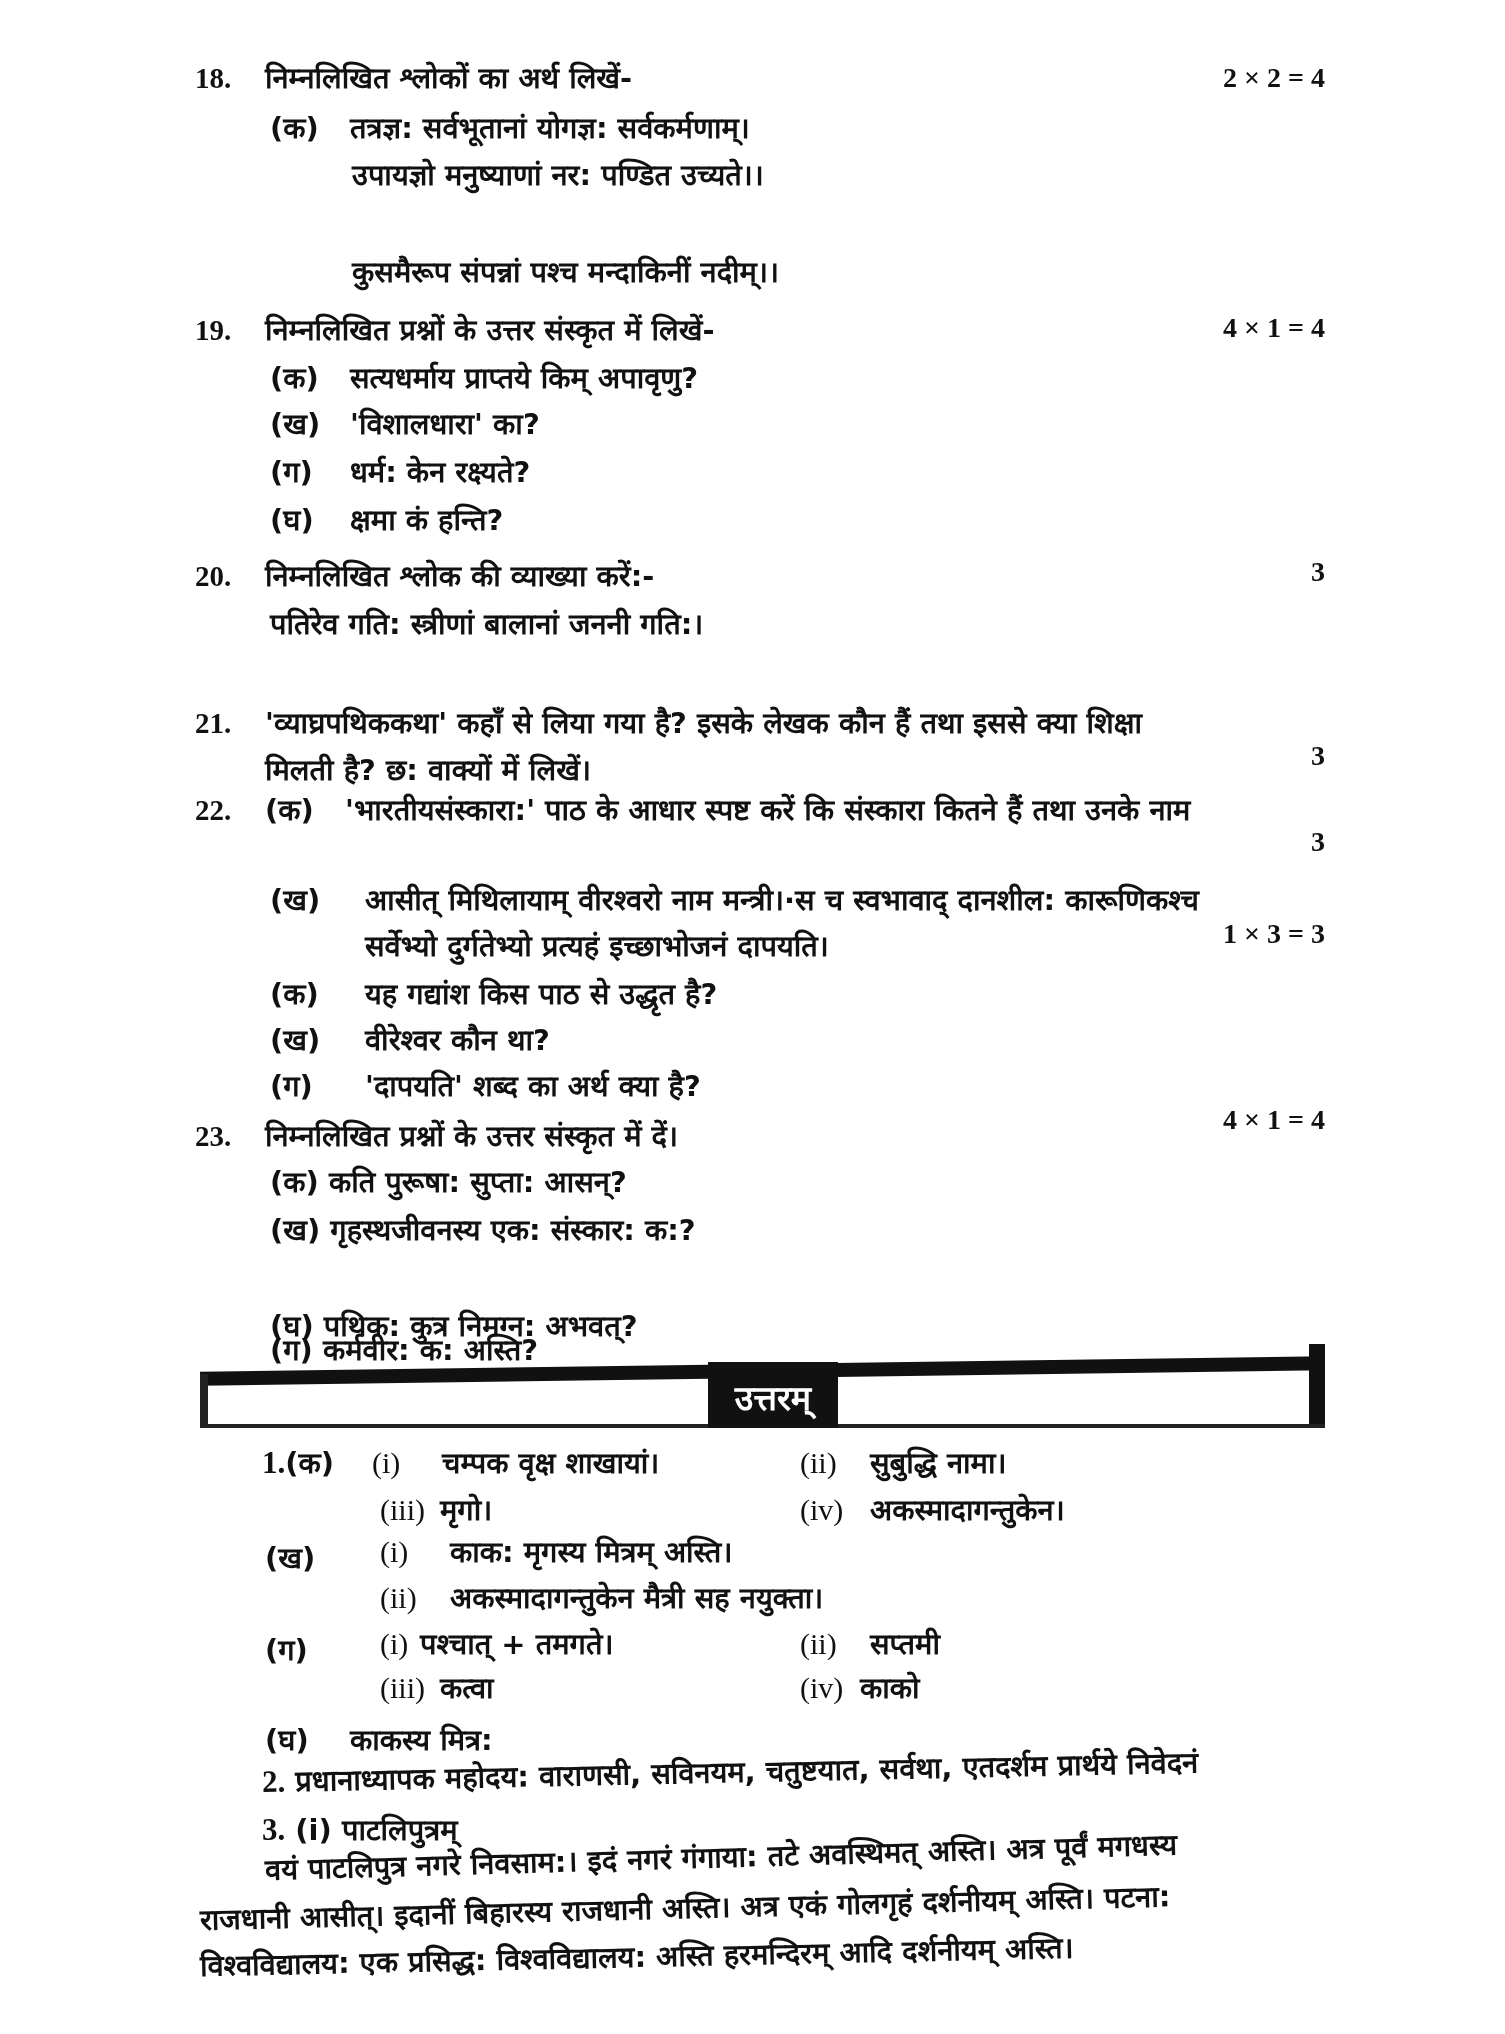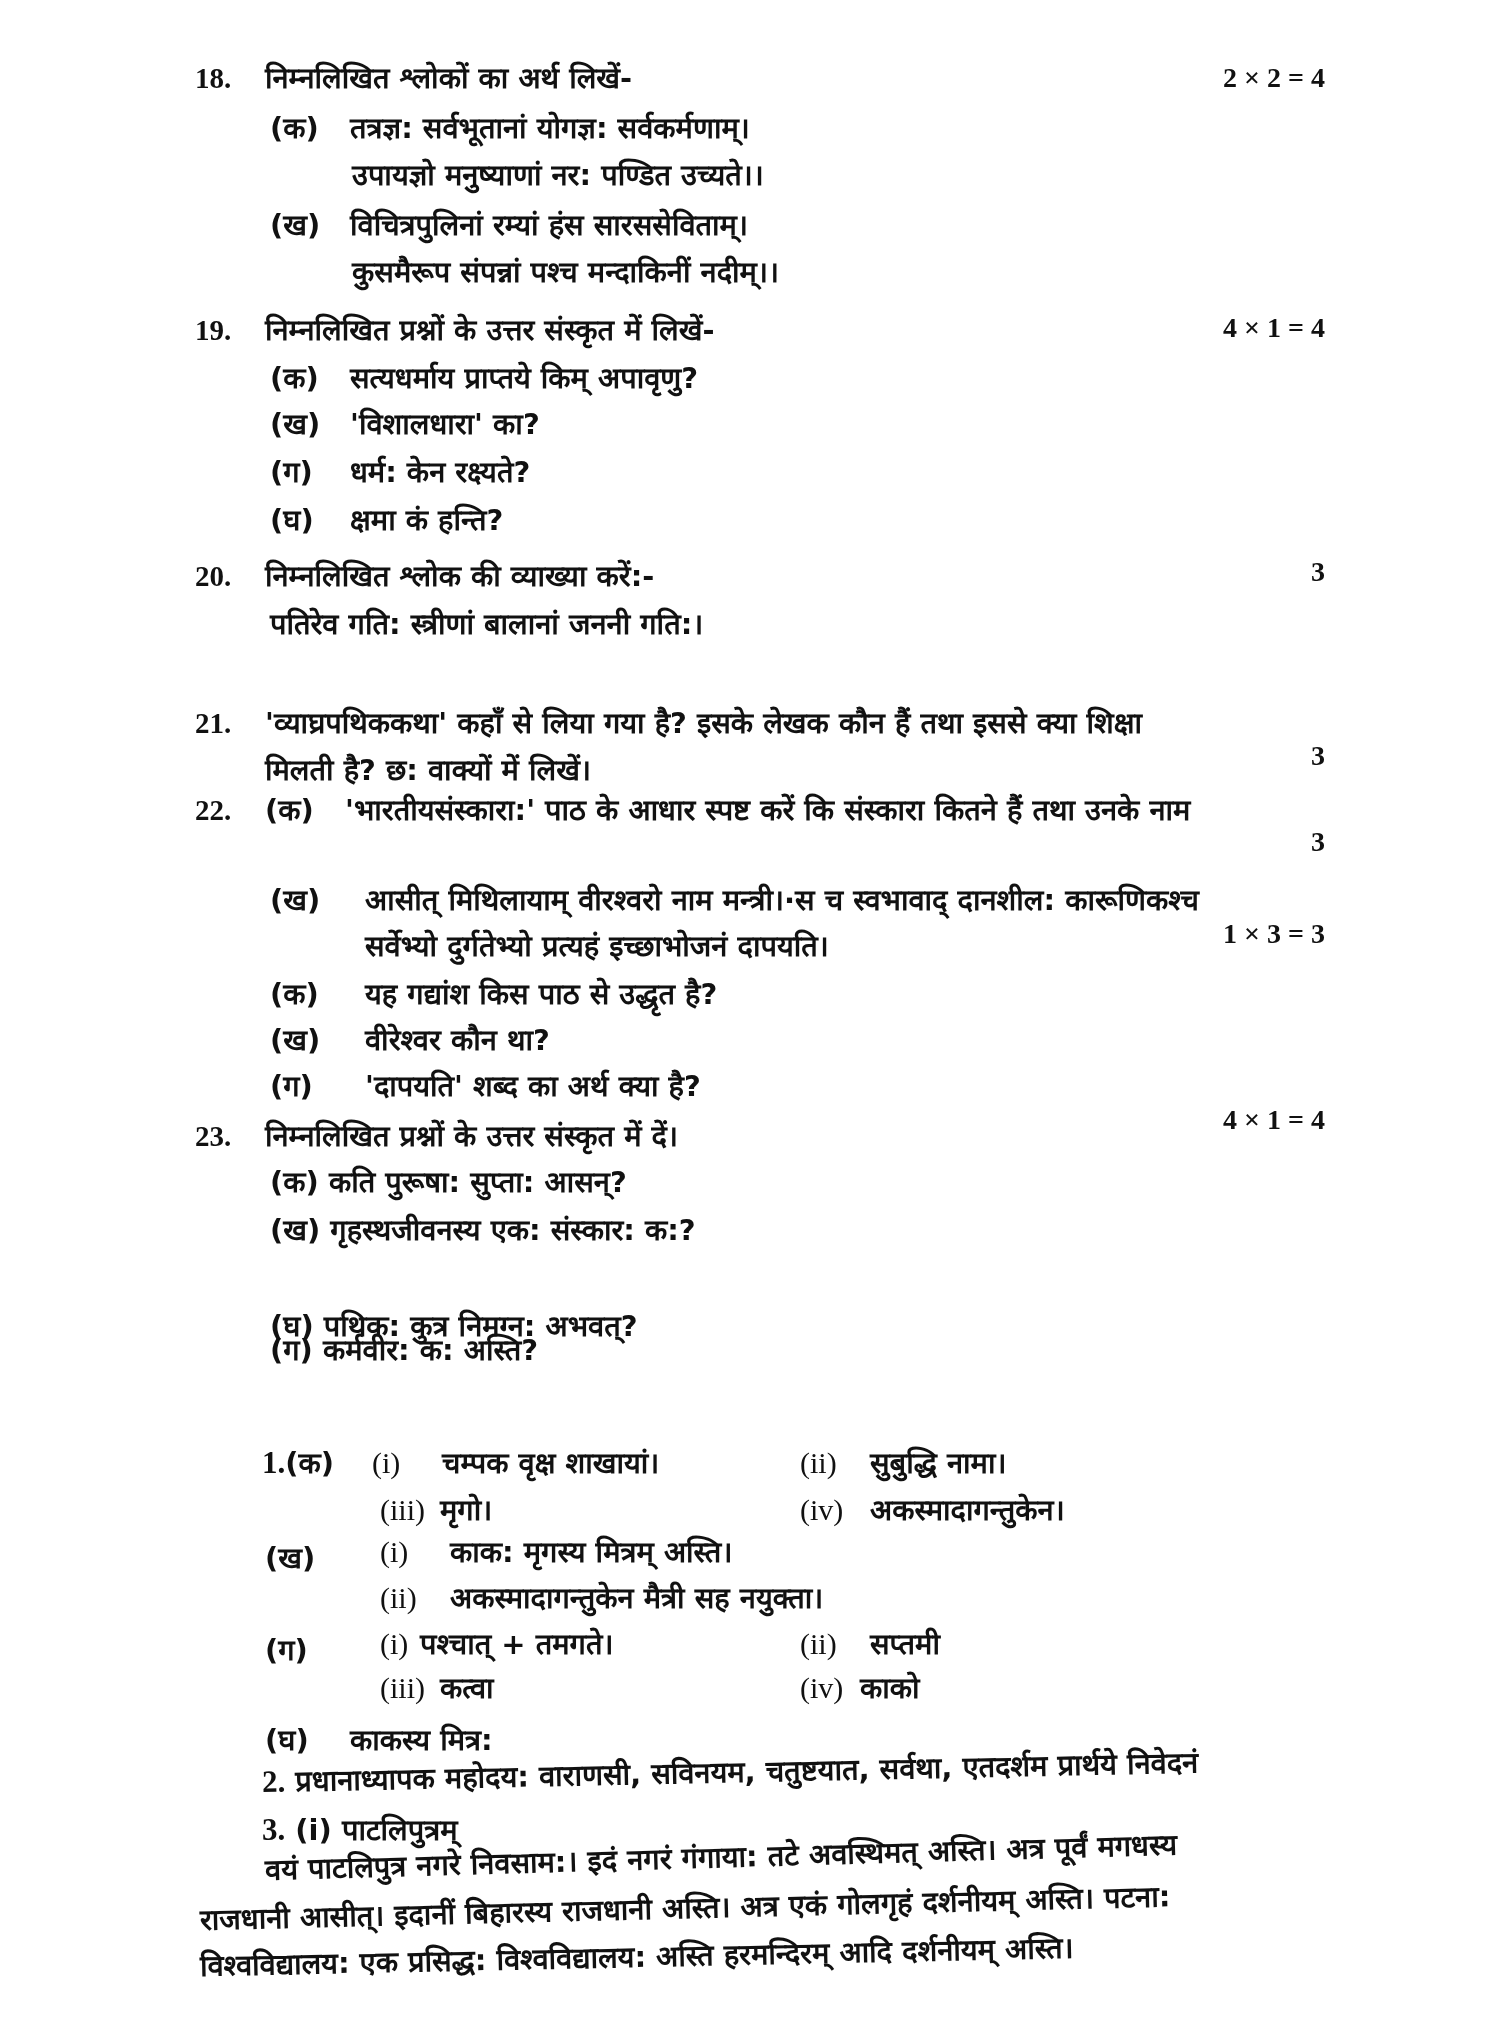--- a/index.html
+++ b/index.html
@@ -42,23 +42,20 @@
 <div class="page">
 
   <div class="line" style="left:195px; top:58px;">
     <span class="qnum">18.</span><span>निम्नलिखित श्लोकों का अर्थ लिखें-</span>
   </div>
   <div class="marks" style="top:62px; right:180px;">2 × 2 = 4</div>
   <div class="line" style="left:270px; top:108px;">
     <span class="sub">(क)</span><span>तत्रज्ञ: सर्वभूतानां योगज्ञ: सर्वकर्मणाम्।</span>
   </div>
   <div class="line" style="left:352px; top:155px;">उपायज्ञो मनुष्याणां नर: पण्डित उच्यते।।</div>
-  <div class="line" style="left:270px; top:205px;">
-    <span class="sub">(ख)</span><span>विचित्रपुलिनां रम्यां हंस सारससेविताम्।</span>
-  </div>
   <div class="line" style="left:352px; top:252px;">कुसमैरूप संपन्नां पश्च मन्दाकिनीं नदीम्।।</div>
 
   <div class="line" style="left:195px; top:310px;">
     <span class="qnum">19.</span><span>निम्नलिखित प्रश्नों के उत्तर संस्कृत में लिखें-</span>
   </div>
   <div class="marks" style="top:312px;">4 × 1 = 4</div>
   <div class="line" style="left:270px; top:358px;">
     <span class="sub">(क)</span><span>सत्यधर्माय प्राप्तये किम् अपावृणु?</span>
   </div>
   <div class="line" style="left:270px; top:404px;">
@@ -114,20 +111,27 @@
   <div class="line" style="left:270px; top:1210px;">
     <span>(ख)</span> <span>गृहस्थजीवनस्य एक: संस्कार: क:?</span>
   </div>
   <div class="line" style="left:270px; top:1330px;">
     <span>(ग)</span> <span>कर्मवीर: क: अस्ति?</span>
   </div>
   <div class="line" style="left:270px; top:1306px;">
     <span>(घ)</span> <span>पथिक: कुत्र निमग्न: अभवत्?</span>
   </div>
 
+  <div class="banner">
+    <div class="banner-top"></div>
+    <div class="banner-right"></div>
+    <div class="banner-left"></div>
+    <div class="banner-bottom"></div>
+    <div class="banner-label">उत्तरम्</div>
+  </div>
 
   <div class="line" style="left:262px; top:1443px;">
     <span style="font-family:'Liberation Serif',serif; font-size:31px;">1.</span><span>(क)</span>
   </div>
   <div class="line" style="left:372px; top:1443px;">
     <span class="roman">(i)</span><span>चम्पक वृक्ष शाखायां।</span>
   </div>
   <div class="line" style="left:800px; top:1443px;">
     <span class="roman">(ii)</span><span>सुबुद्धि नामा।</span>
   </div>

